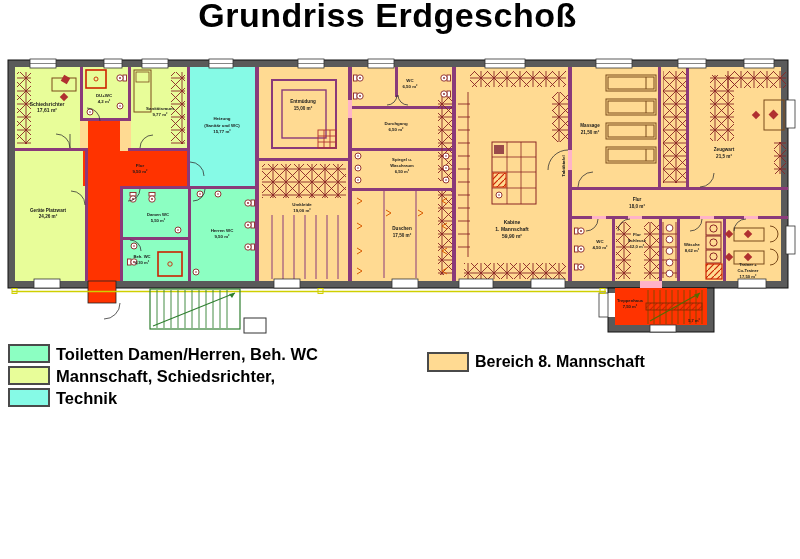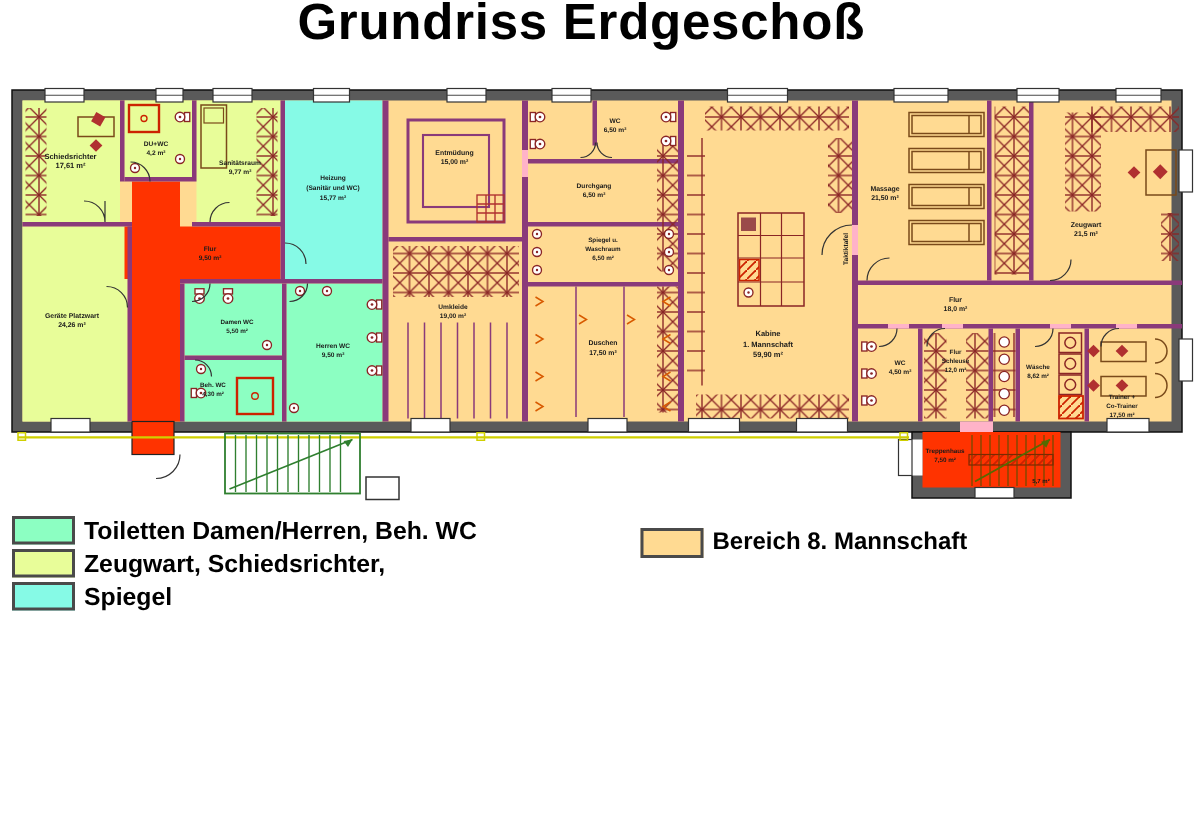--- a/index.html
+++ b/index.html
@@ -430,26 +430,26 @@
   </svg>
 
   <div class="legend">
     <div class="lrow">
       <div class="swatch" style="background:#8cffc2"></div>
       <div class="ltext">Toiletten Damen/Herren, Beh. WC</div>
     </div>
     <div class="lrow">
       <div class="swatch" style="background:#e8fd99"></div>
       <div class="ltext">
-        <span>Zeugwart, Schiedsrichter,</span><br>
+        <span>Mannschaft, Schiedsrichter,</span><br>
       </div>
     </div>
     <div class="lrow">
       <div class="swatch" style="background:#86fae6"></div>
-      <div class="ltext">Spiegel</div>
+      <div class="ltext">Technik</div>
     </div>
   </div>
 
   <div class="legend-main">
     <div class="swatch" style="background:#ffda92"></div>
     <div class="ltext">Bereich 8. Mannschaft</div>
   </div>
 
 </div>
 

